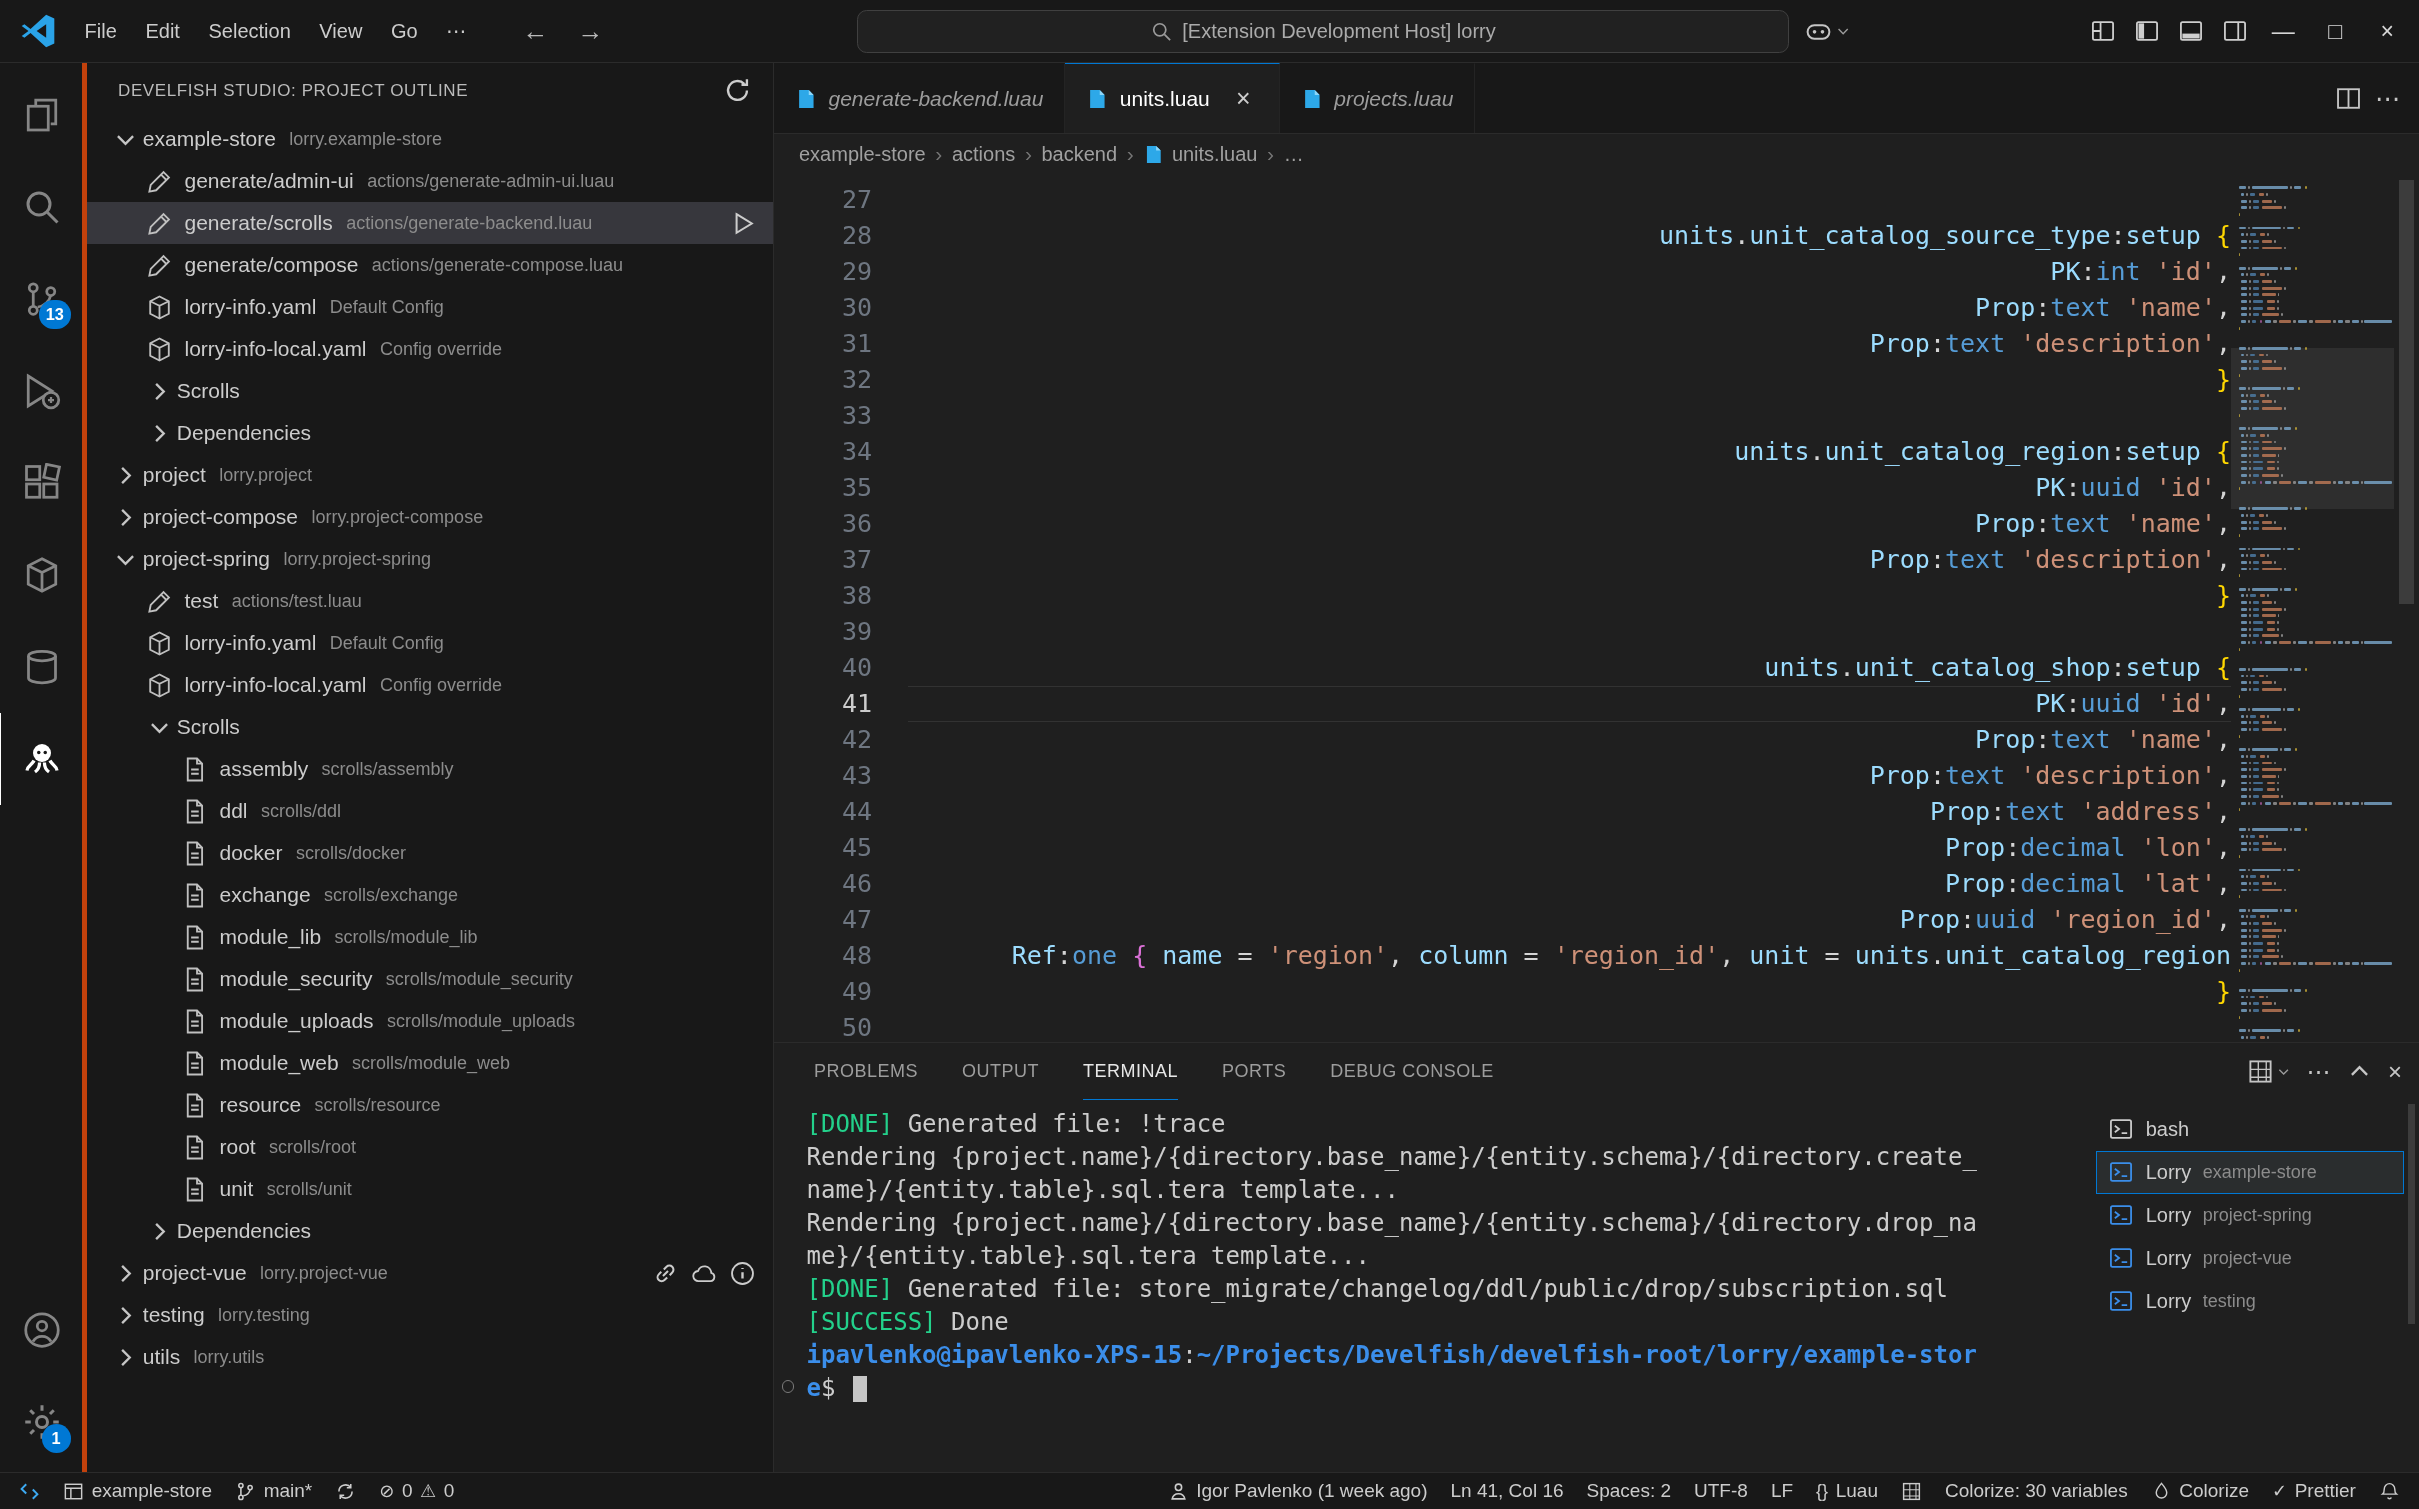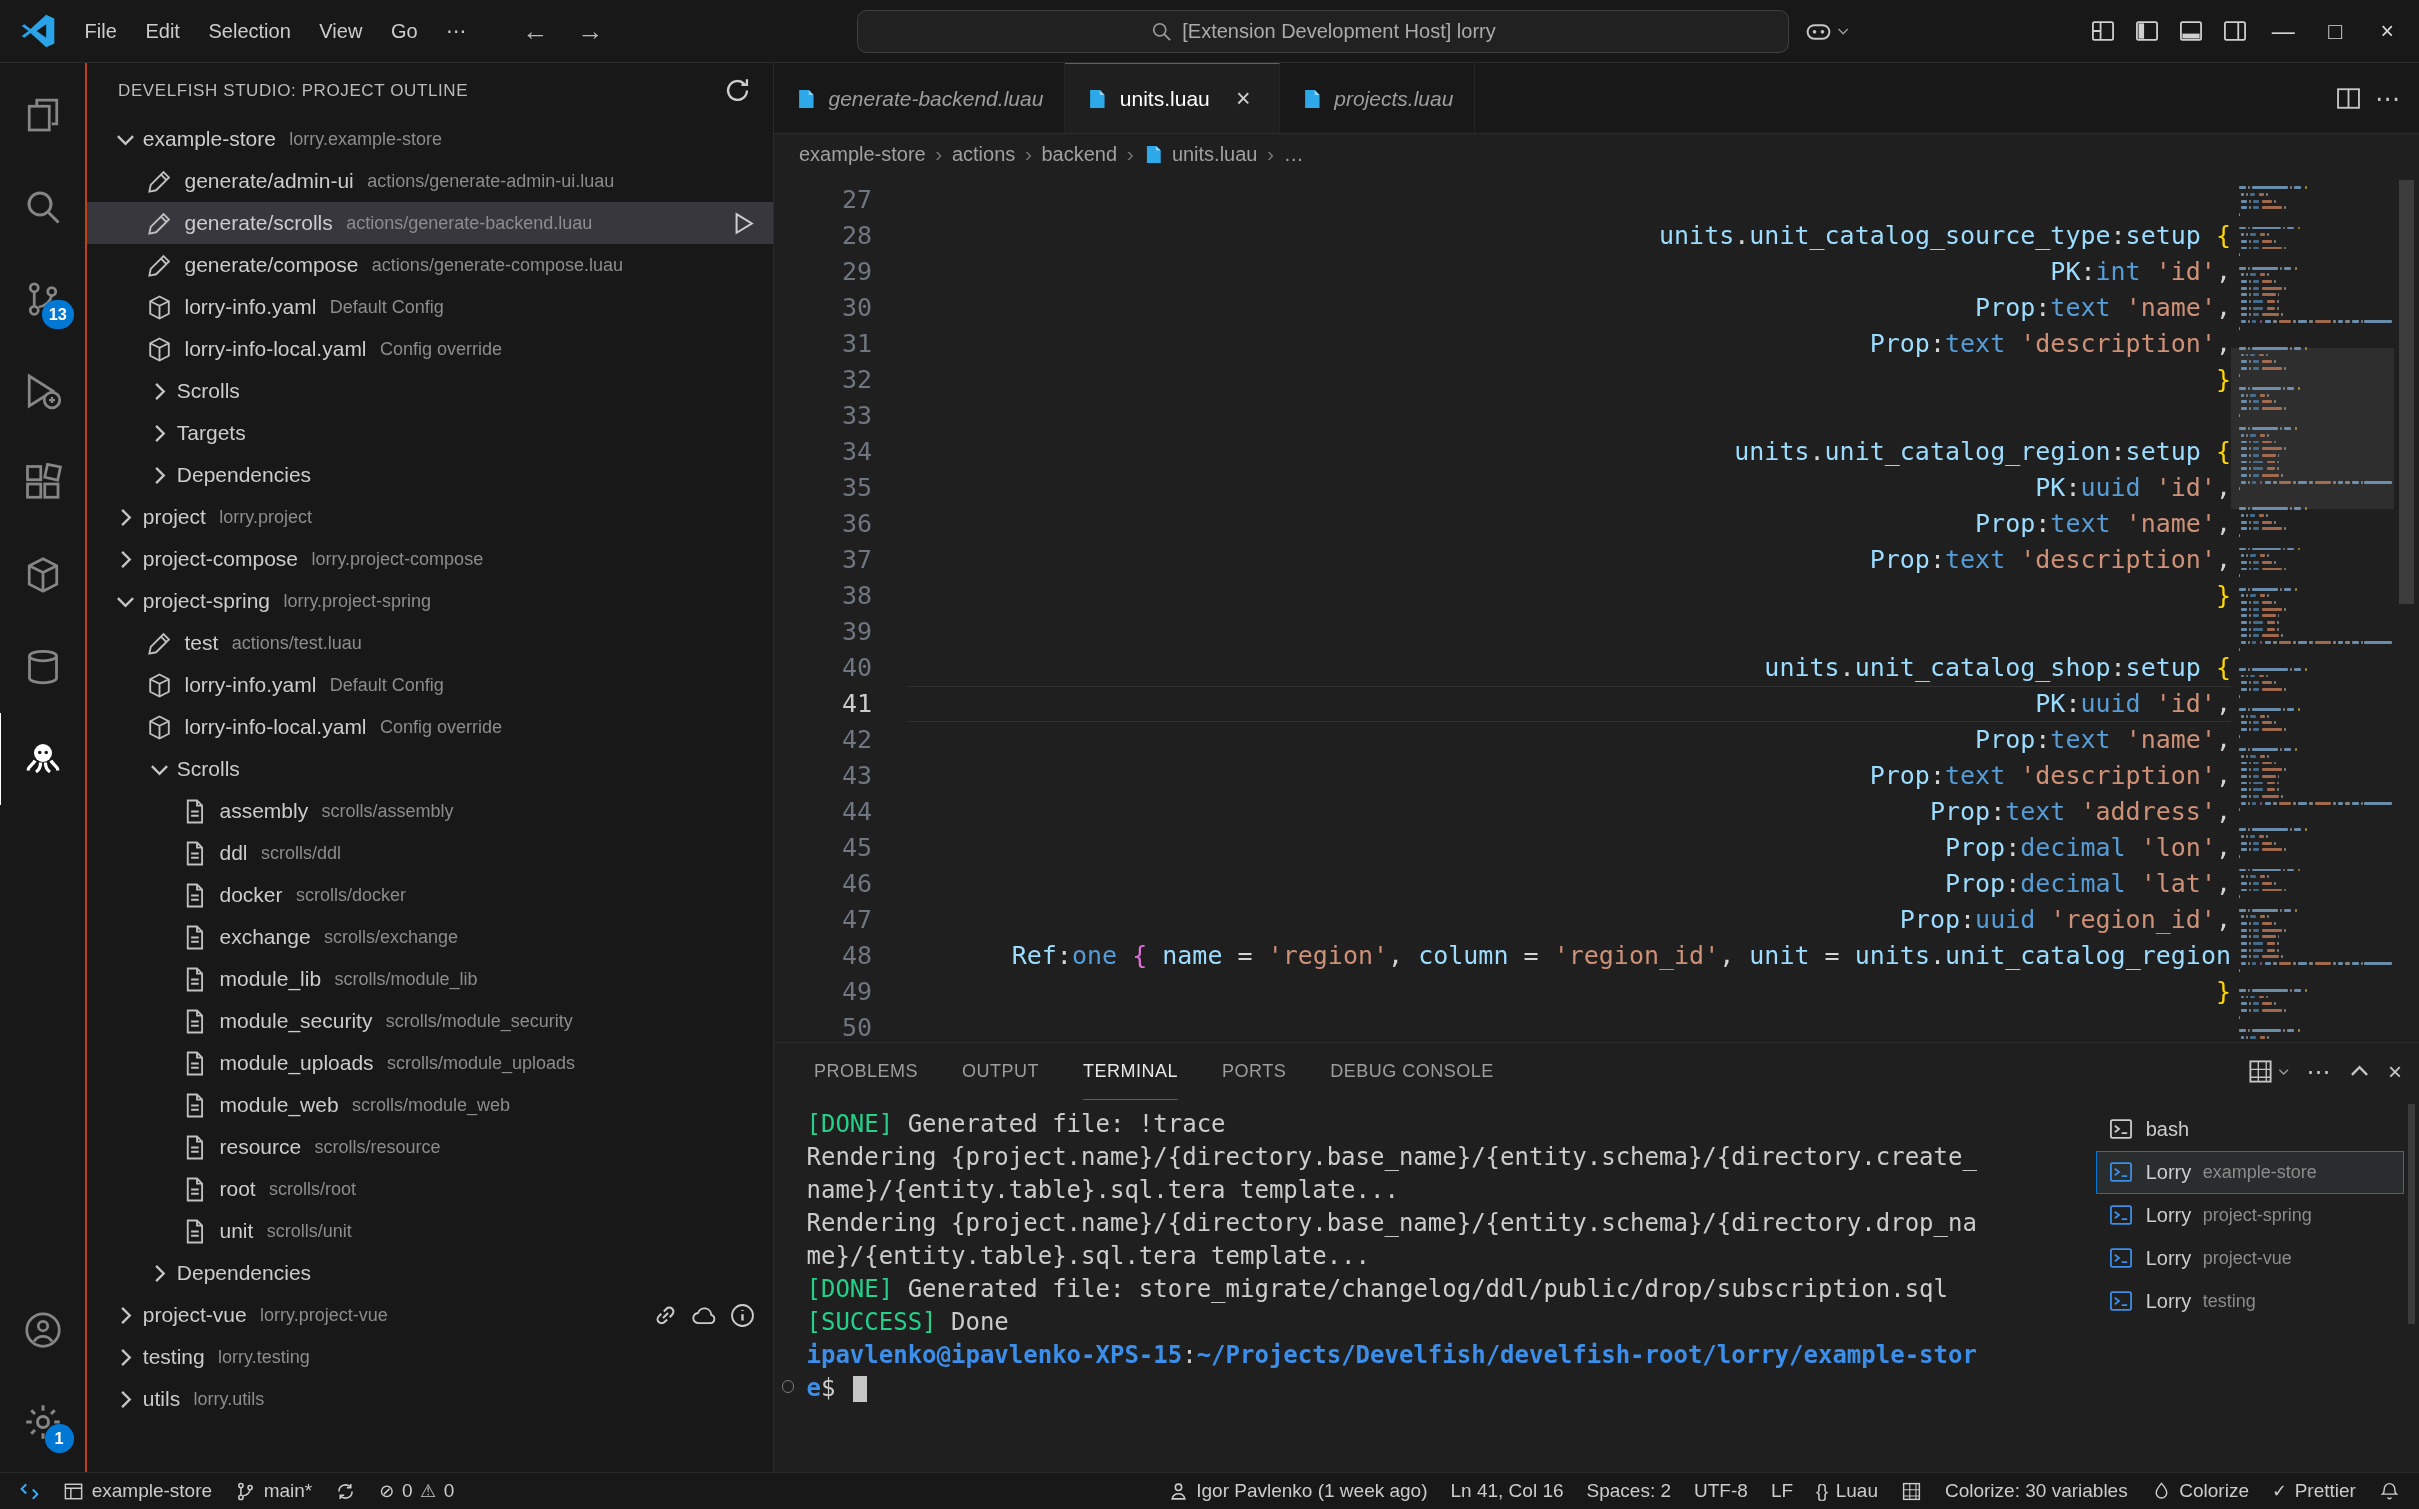--- a/index.html
+++ b/index.html
@@ -26,21 +26,21 @@
   .copilot-btn .chev{width:16.3px;height:16.3px;color:#9a9a9a;}
   .tb-right{display:flex;align-items:center;margin-right:5.7px;}
   .tb-icon{width:44px;height:44px;display:flex;align-items:center;justify-content:center;color:#cfcfcf;border-radius:7.6px;}
   .tb-icon .icon{width:26px;height:26px;}
   .win-btn{width:52px;height:63px;display:flex;align-items:center;justify-content:center;font-size:23px;color:#d6d6d6;}
 
   
   .main{flex:1;display:flex;min-height:0;}
 
   
-  .activitybar{width:87px;flex:0 0 87px;background:#181818;border-right:2px solid #c2410c;display:flex;flex-direction:column;padding-top:5.7px;}
+  .activitybar{width:87px;flex:0 0 87px;background:#181818;border-right:5px solid #c2410c;display:flex;flex-direction:column;padding-top:5.7px;}
   .ab-item{height:92px;display:flex;align-items:center;justify-content:center;color:#868686;position:relative;border-left:1.9px solid transparent;}
   .ab-item.active{color:#ffffff;border-left-color:#ffffff;}
   .ab-item .icon{width:40px;height:40px;}
   .ab-badge{position:absolute;right:11.5px;bottom:15.3px;min-width:29px;height:29px;border-radius:14.3px;background:#0078d4;color:#ffffff;font-size:16.3px;font-weight:bold;display:flex;align-items:center;justify-content:center;padding:0 6.7px;}
   .ab-bottom{margin-top:auto;margin-bottom:3.8px;}
 
   
   .sidebar{width:687px;flex:0 0 687px;background:#181818;border-right:1px solid #2b2b2b;display:flex;flex-direction:column;min-height:0;}
   .sb-header{height:55px;flex:0 0 55px;display:flex;align-items:center;padding:0 21px 0 31px;font-size:17px;letter-spacing:0.6px;color:#bbbbbb;}
   .sb-refresh{margin-left:auto;width:29px;height:29px;color:#cccccc;}
@@ -392,28 +392,20 @@
               </svg>
             </span>
             <span class="tr-label">Scrolls</span>
           </div>
           <div class="tree-row" style="padding-left: 59px;">
             <span class="icon tr-chev">
               <svg viewBox="0 0 16 16">
                 <path d="M6 3.5L10.5 8 6 12.5" fill="none" stroke="currentColor" stroke-width="1.4"></path>
               </svg>
             </span>
-            <span class="tr-label">Targets</span>
-          </div>
-          <div class="tree-row" style="padding-left: 59px;">
-            <span class="icon tr-chev">
-              <svg viewBox="0 0 16 16">
-                <path d="M6 3.5L10.5 8 6 12.5" fill="none" stroke="currentColor" stroke-width="1.4"></path>
-              </svg>
-            </span>
             <span class="tr-label">Dependencies</span>
           </div>
           <div class="tree-row" style="padding-left: 25px;">
             <span class="icon tr-chev">
               <svg viewBox="0 0 16 16">
                 <path d="M6 3.5L10.5 8 6 12.5" fill="none" stroke="currentColor" stroke-width="1.4"></path>
               </svg>
             </span>
             <span class="tr-label">project</span>
             <span class="tr-desc">lorry.project</span>

